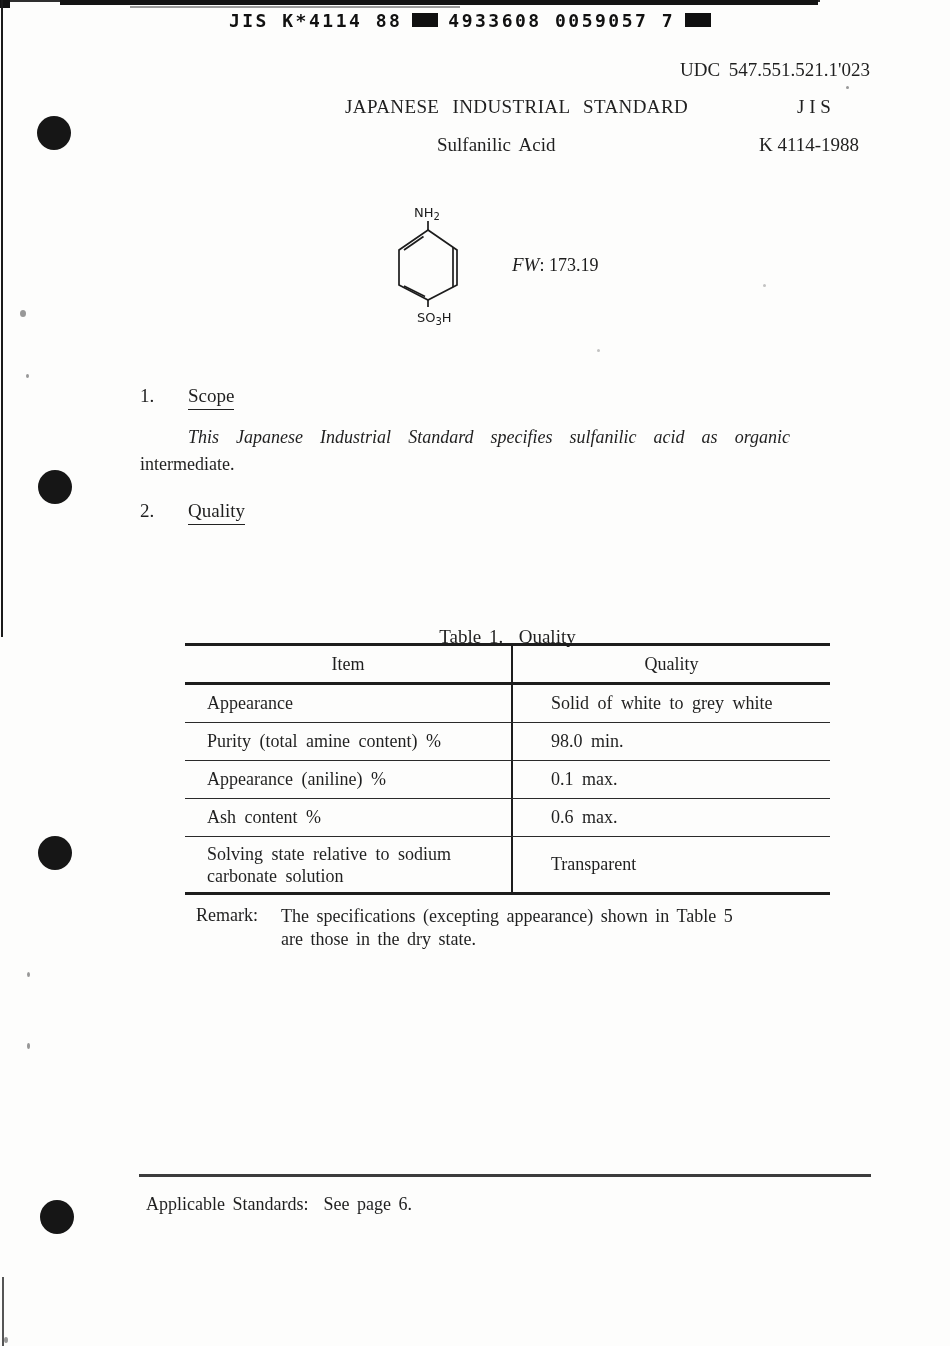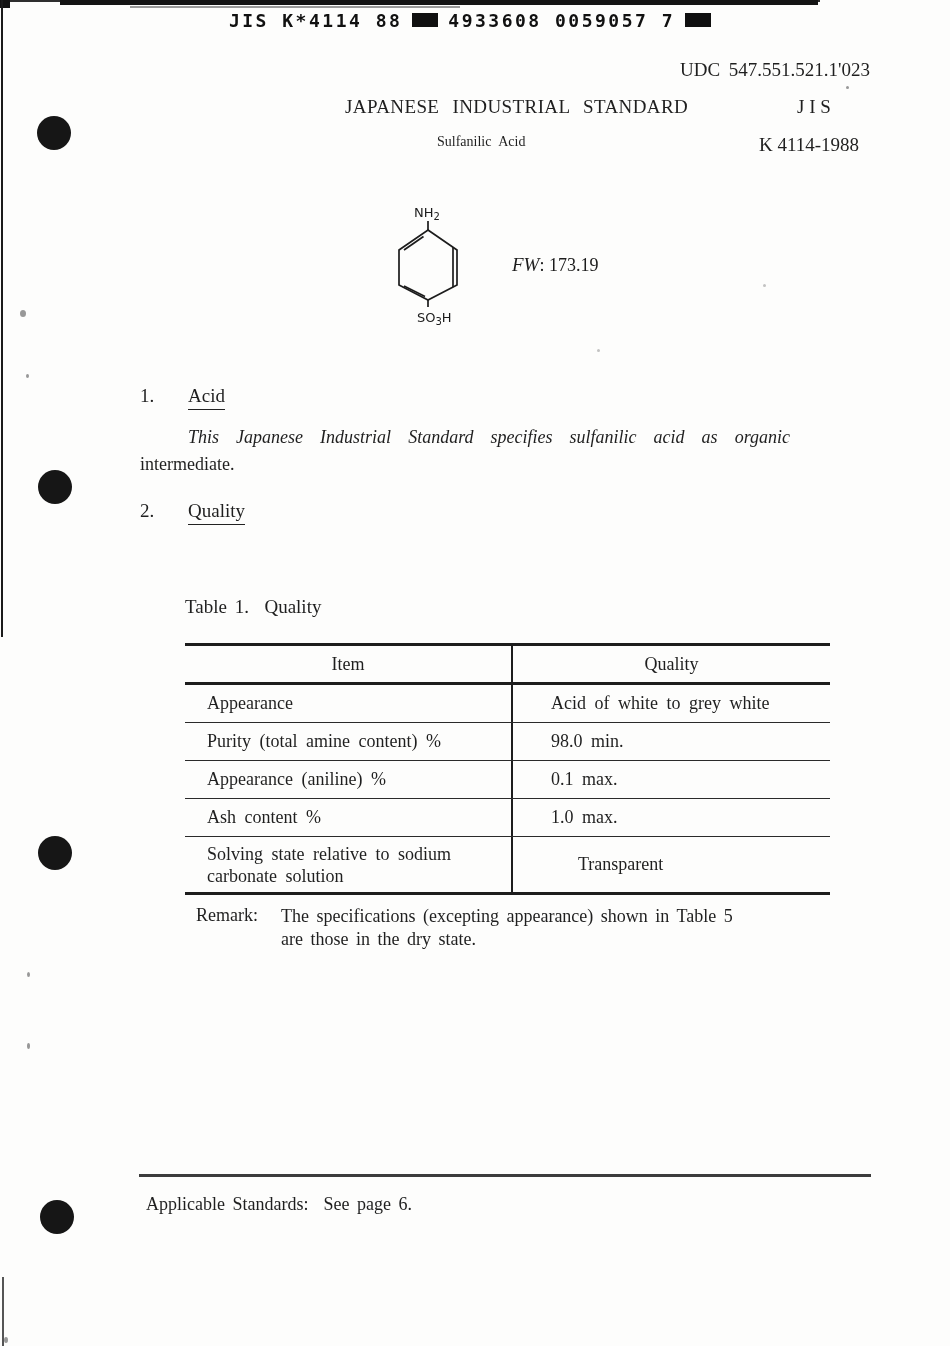--- a/index.html
+++ b/index.html
@@ -28,40 +28,40 @@
     font-family:"DejaVu Sans Mono", monospace;
     font-weight:bold;font-size:18px;letter-spacing:2.5px;
     color:#111;white-space:pre;
   }
   .ocr-square{display:inline-block;width:26px;height:14px;background:#101010;vertical-align:baseline;margin:0 10px;}
 
   
   .udc{position:absolute;top:59px;right:80px;font-size:19px;word-spacing:4px;}
   .std-title{position:absolute;left:345px;top:96px;font-size:19px;word-spacing:8px;letter-spacing:.4px;}
   .jis{position:absolute;left:797px;top:96px;font-size:19px;white-space:pre;}
-  .subject{position:absolute;left:437px;top:134px;font-size:14px;word-spacing:4px;}
+  .subject{position:absolute;left:437px;top:134px;font-size:19px;word-spacing:4px;}
   .code{position:absolute;left:759px;top:134px;font-size:19px;}
 
   
   .sec-num{position:absolute;left:140px;font-size:19px;}
   .sec-title{position:absolute;left:188px;font-size:19px;border-bottom:1.6px solid #222;padding-bottom:2px;}
   .para{position:absolute;left:140px;font-size:18px;line-height:27px;word-spacing:2px;}
   .para .l-just{text-align:justify;text-align-last:justify;}
   .para .l1{text-indent:48px;font-style:italic;}
 
-  .tbl-caption{position:absolute;left:185px;top:596px;width:645px;text-align:left;font-size:19px;white-space:pre;word-spacing:3px;}
+  .tbl-caption{position:absolute;left:185px;top:626px;width:645px;text-align:center;font-size:19px;white-space:pre;word-spacing:3px;}
 
   
   .qtable{
     position:absolute;left:185px;top:643px;width:645px;
     border-top:3px solid #1d1d1d;border-bottom:3px solid #1d1d1d;
     font-size:18px;
   }
   .trow{display:flex;align-items:flex-end;border-bottom:1.5px solid #2a2a2a;}
-  .trow:last-child{border-bottom:none;gap:27px;}
+  .trow:last-child{border-bottom:none;}
   .trow.head{border-bottom:3px solid #1d1d1d;}
   .tc1{width:328px;border-right:2px solid #1d1d1d;display:flex;align-items:center;box-sizing:border-box;}
   .tc2{flex:1;display:flex;align-items:center;box-sizing:border-box;}
   .trow.head .tc1,.trow.head .tc2{justify-content:center;height:36px;}
   .trow.body .tc1{padding-left:22px;padding-right:22px;min-height:37px;}
   .trow.body .tc2{padding-left:38px;min-height:37px;}
   .trow.tall .tc1,.trow.tall .tc2{min-height:55px;}
   .trow.tall .tc1{line-height:22px;}
   .tcell-word{word-spacing:4px;}
 
@@ -118,51 +118,51 @@
       <line x1="83" y1="57" x2="83" y2="97"></line>
       <line x1="34" y1="96" x2="55" y2="106.5"></line>
       <line x1="58" y1="110" x2="58" y2="117"></line>
     </g>
     <text x="44" y="27" font-family="DejaVu Sans, sans-serif" font-size="13" fill="#1c1c1c"><tspan>NH</tspan><tspan dy="3" font-size="10">2</tspan></text>
     <text x="47" y="132" font-family="DejaVu Sans, sans-serif" font-size="13" fill="#1c1c1c"><tspan>SO</tspan><tspan dy="3" font-size="10">3</tspan><tspan dy="-3" font-size="13">H</tspan></text>
     <text x="142" y="81" font-family="Liberation Serif, serif" font-size="19" fill="#1c1c1c"><tspan font-style="italic">FW</tspan><tspan font-size="18">: 173.19</tspan></text>
   </svg>
 
   <div class="sec-num" style="top:385px;">1.</div>
-  <div class="sec-title" style="top:385px;">Acid</div>
+  <div class="sec-title" style="top:385px;">Scope</div>
   <div class="para" style="top:424px;width:650px;">
     <div class="l1 l-just">This Japanese Industrial Standard specifies sulfanilic acid as organic</div>
     <div>intermediate.</div>
   </div>
 
   <div class="sec-num" style="top:500px;">2.</div>
   <div class="sec-title" style="top:500px;">Quality</div>
 
   <div class="tbl-caption">Table 1.  Quality</div>
 
   <div class="qtable">
     <div class="trow head">
       <div class="tc1">Item</div>
       <div class="tc2">Quality</div>
     </div>
     <div class="trow body">
       <div class="tc1 tcell-word">Appearance</div>
-      <div class="tc2 tcell-word">Acid of white to grey white</div>
+      <div class="tc2 tcell-word">Solid of white to grey white</div>
     </div>
     <div class="trow body">
       <div class="tc1 tcell-word">Purity (total amine content) %</div>
       <div class="tc2 tcell-word">98.0 min.</div>
     </div>
     <div class="trow body">
       <div class="tc1 tcell-word">Appearance (aniline) %</div>
       <div class="tc2 tcell-word">0.1 max.</div>
     </div>
     <div class="trow body">
       <div class="tc1 tcell-word">Ash content %</div>
-      <div class="tc2 tcell-word">1.0 max.</div>
+      <div class="tc2 tcell-word">0.6 max.</div>
     </div>
     <div class="trow body tall">
       <div class="tc1 tcell-word">Solving state relative to sodium carbonate solution</div>
       <div class="tc2 tcell-word">Transparent</div>
     </div>
   </div>
 
   <div class="remark-label">Remark:</div>
   <div class="remark-text">
     <div>The specifications (excepting appearance) shown in Table 5</div>

